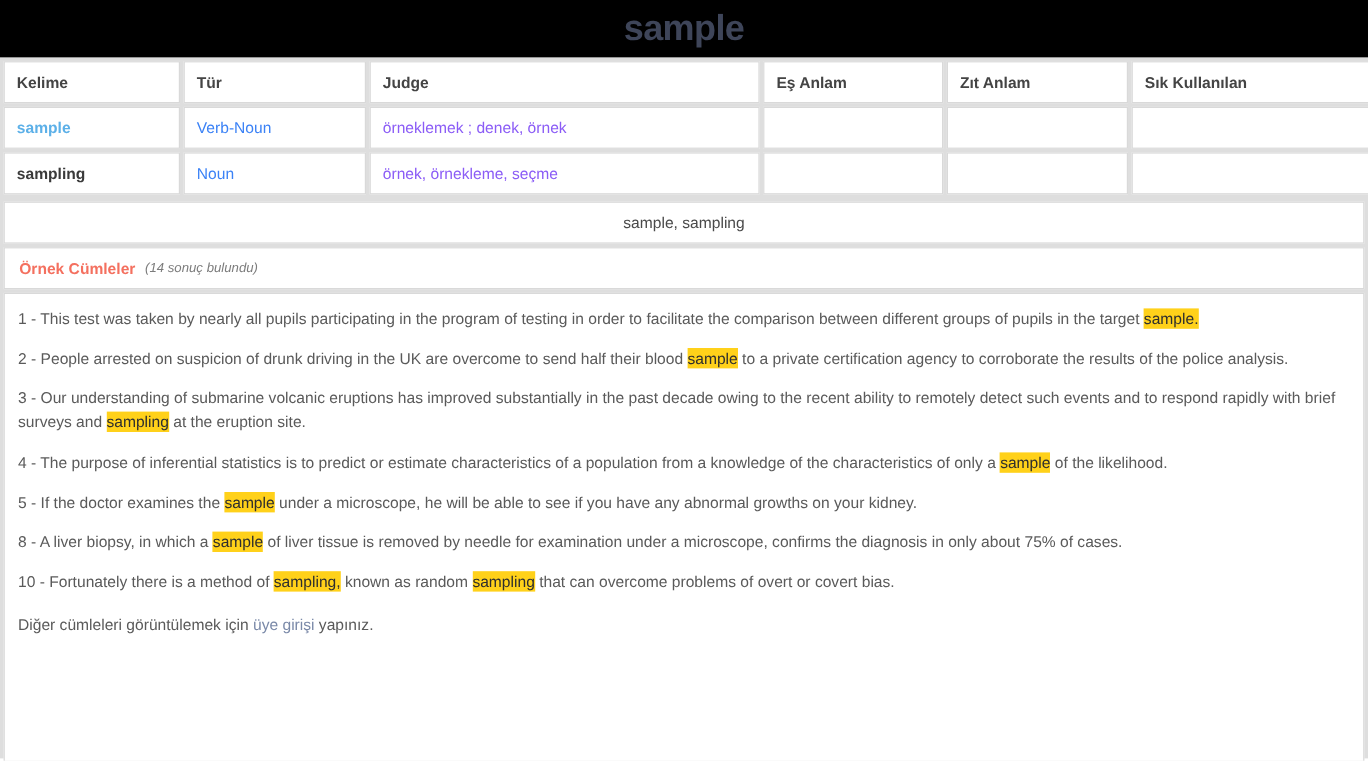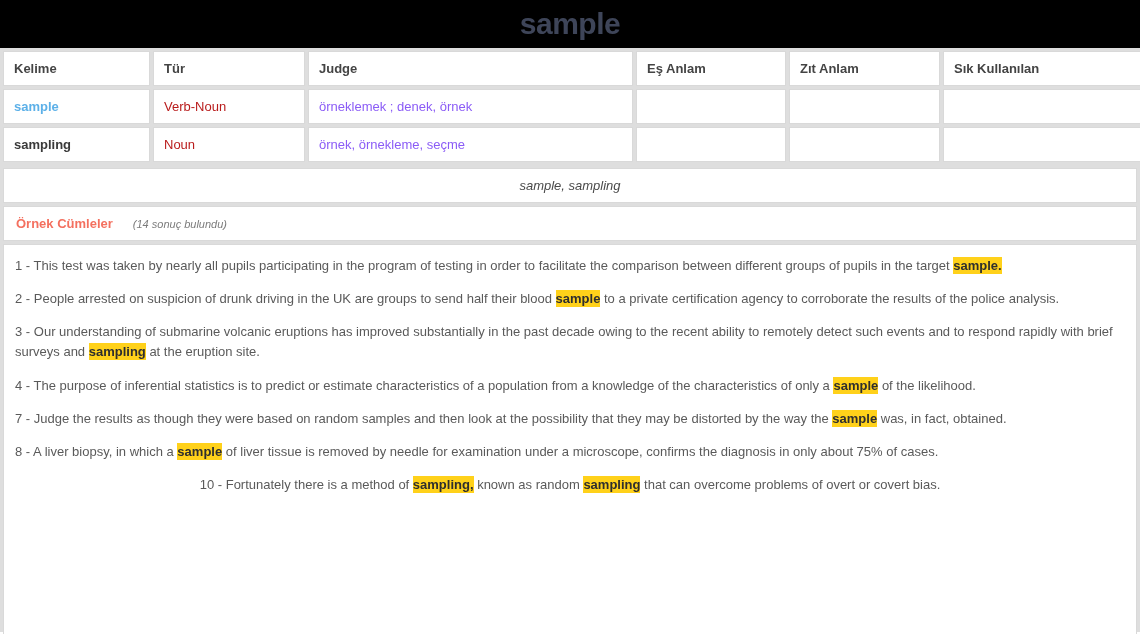--- a/index.html
+++ b/index.html
@@ -73,45 +73,44 @@
 
   .cell-word-link {
     color: #5cb0e8;
     font-weight: bold;
   }
   .cell-word-plain {
     color: #3a3a3a;
     font-weight: bold;
   }
   .cell-meaning { color: #8b5cf6; }
-  .cell-type    { color: #b91c1c; }
+  .cell-type    { color: #3b82f6; }
 
   
   .strip {
     margin: 3px;
     background: #ffffff;
     border: 1px solid #d9d9d9;
     padding: 9px 12px;
     min-height: 34px;
     display: flex;
     align-items: center;
   }
   .variants-strip {
     justify-content: center;
   }
   .variants-text {
-    font-style: italic;
     color: #4a4a4a;
     font-size: 13px;
   }
 
   
   .examples-head {
     justify-content: flex-start;
-    gap: 20px;
+    gap: 8px;
   }
   .examples-title {
     color: #f4705f;
     font-weight: bold;
     font-size: 13px;
   }
   .examples-count {
     font-style: italic;
     color: #7c7c7c;
     font-size: 11px;
@@ -126,25 +125,25 @@
     padding: 11px 11px 8px 11px;
     height: 391px;
     overflow: hidden;
   }
   .sentence {
     line-height: 1.55;
     margin: 0 0 13px 0;
     color: #5a5a5a;
     font-size: 13px;
   }
-  .sentence:last-of-type { margin-bottom: 0; text-align: center; }
+  .sentence:last-of-type { margin-bottom: 0; }
   .hl {
     background: #ffd11a;
     color: #2e2e2e;
-    font-weight: bold;
+    font-weight: normal;
     padding: 1px 0;
   }
   .footer-note {
     margin: 18px 0 0 0;
     color: #5a5a5a;
     font-size: 13px;
   }
   .member-link {
     color: #7a89a8;
     text-decoration: none;
@@ -203,22 +202,25 @@
   </div>
 
   <div class="strip examples-head">
     <span class="examples-title">Örnek Cümleler</span>
     <span class="examples-count">(14 sonuç bulundu)</span>
   </div>
 
   <div class="sentences-panel">
     <div id="sentence-list">
         <p class="sentence"><span>1 - </span><span>This test was taken by nearly all pupils participating in the program of testing in order to facilitate the comparison between different groups of pupils in the target </span><span class="hl">sample.</span></p>
-        <p class="sentence"><span>2 - </span><span>People arrested on suspicion of drunk driving in the UK are groups to send half their blood </span><span class="hl">sample</span><span> to a private certification agency to corroborate the results of the police analysis.</span></p>
+        <p class="sentence"><span>2 - </span><span>People arrested on suspicion of drunk driving in the UK are overcome to send half their blood </span><span class="hl">sample</span><span> to a private certification agency to corroborate the results of the police analysis.</span></p>
         <p class="sentence"><span>3 - </span><span>Our understanding of submarine volcanic eruptions has improved substantially in the past decade owing to the recent ability to remotely detect such events and to respond rapidly with brief surveys and </span><span class="hl">sampling</span><span> at the eruption site.</span></p>
         <p class="sentence"><span>4 - </span><span>The purpose of inferential statistics is to predict or estimate characteristics of a population from a knowledge of the characteristics of only a </span><span class="hl">sample</span><span> of the likelihood.</span></p>
-        <p class="sentence"><span>7 - </span><span>Judge the results as though they were based on random samples and then look at the possibility that they may be distorted by the way the </span><span class="hl">sample</span><span> was, in fact, obtained.</span></p>
+        <p class="sentence"><span>5 - </span><span>If the doctor examines the </span><span class="hl">sample</span><span> under a microscope, he will be able to see if you have any abnormal growths on your kidney.</span></p>
         <p class="sentence"><span>8 - </span><span>A liver biopsy, in which a </span><span class="hl">sample</span><span> of liver tissue is removed by needle for examination under a microscope, confirms the diagnosis in only about 75% of cases.</span></p>
         <p class="sentence"><span>10 - </span><span>Fortunately there is a method of </span><span class="hl">sampling,</span><span> known as random </span><span class="hl">sampling</span><span> that can overcome problems of overt or covert bias.</span></p>
       </div>
+    <div class="footer-note">
+      <span>Diğer cümleleri görüntülemek için </span><a class="member-link" href="#">üye girişi</a><span> yapınız.</span>
+    </div>
   </div>
 
 </div>
 
 </body></html>

